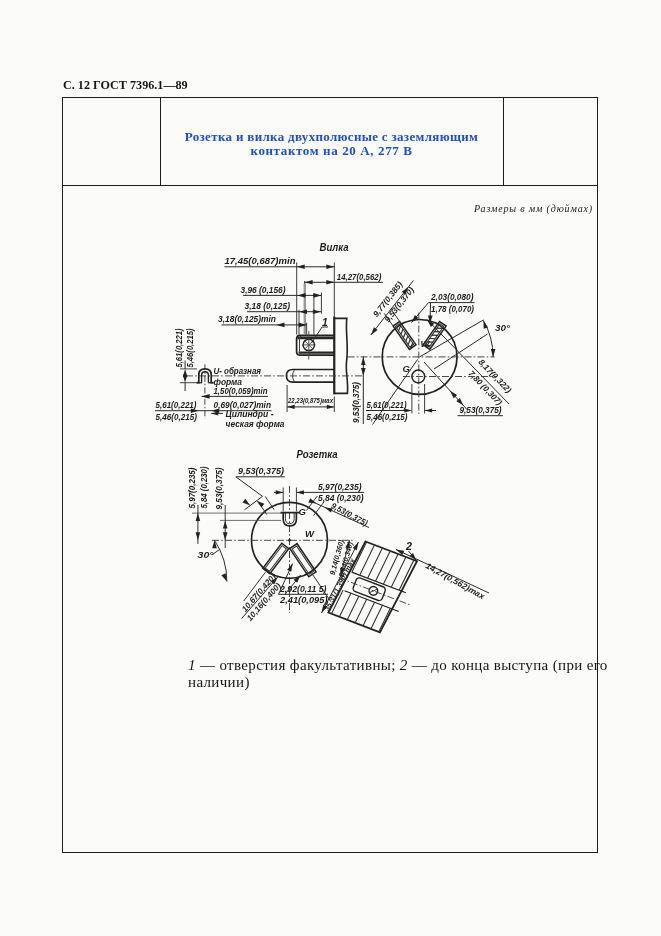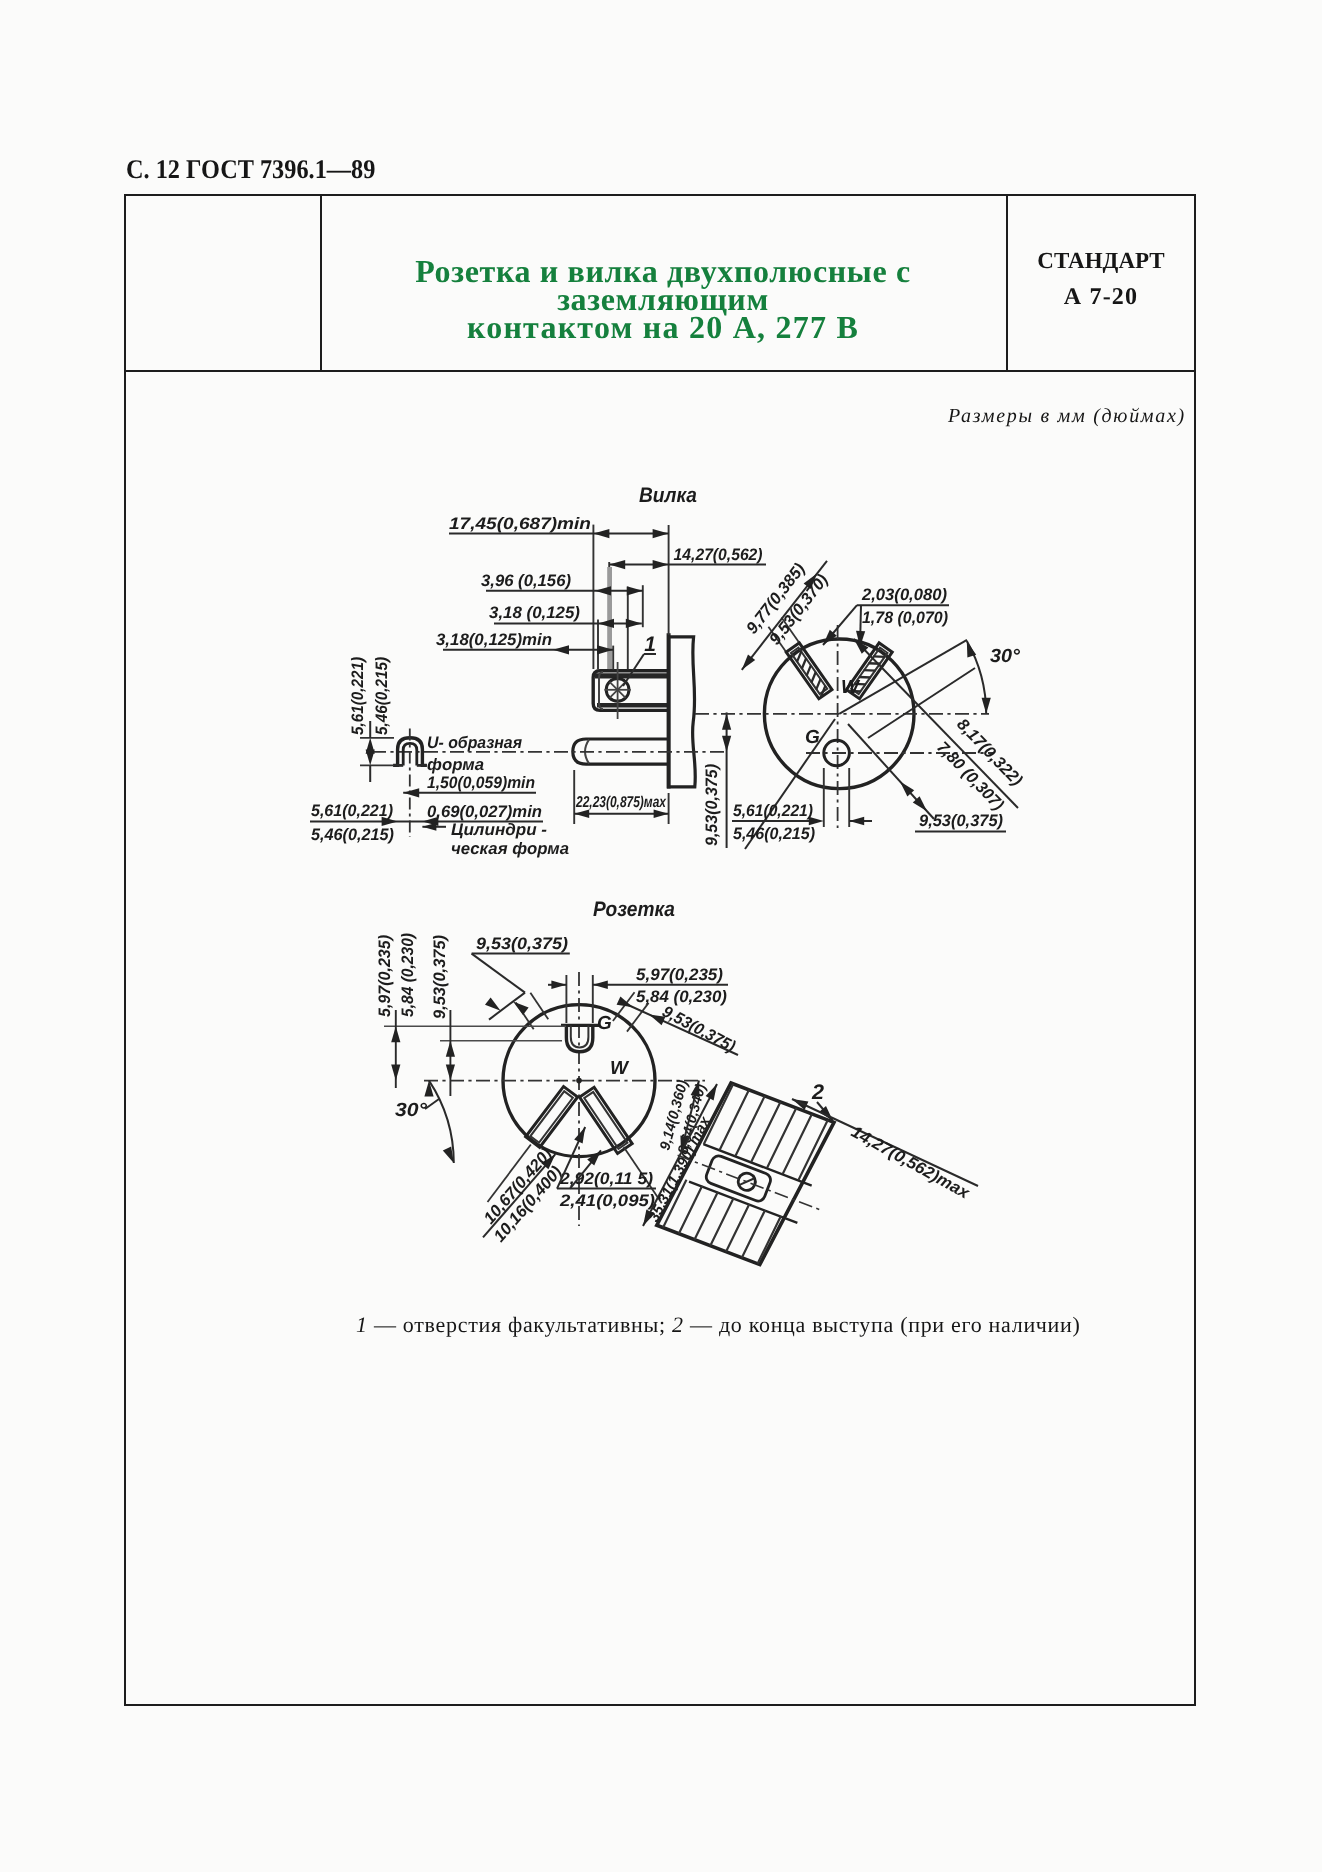--- a/index.html
+++ b/index.html
@@ -11,27 +11,26 @@
   <div class="abs" style="left:63px;top:76.5px;font-size:13.5px;font-weight:bold;letter-spacing:0;color:#161616;transform:scaleX(.9);transform-origin:0 0;">С. 12 ГОСТ 7396.1—89</div>
 
   <div class="abs" style="left:62px;top:97px;width:536px;height:756px;box-sizing:border-box;border:1.9px solid #1d1d1d;"></div>
 
   <div class="abs" style="left:62px;top:184.6px;width:535.8px;height:1.5px;background:#1d1d1d;"></div>
 
   <div class="abs" style="left:159.5px;top:97px;width:1.4px;height:89px;background:#1d1d1d;"></div>
 
   <div class="abs" style="left:502.6px;top:97px;width:1.4px;height:89px;background:#1d1d1d;"></div>
 
-  <div class="abs" style="left:161px;top:129.5px;width:341px;text-align:center;font-size:16px;font-weight:bold;line-height:14.2px;color:#15803d;"><span style="letter-spacing:.32px;">Розетка и вилка двухполюсные с заземляющим</span><br><span style="letter-spacing:.62px;">контактом на 20 А, 277 В</span></div>
-
-  <div class="abs" style="left:504px;top:122.5px;width:93px;text-align:center;font-size:11.5px;font-weight:bold;line-height:17.5px;color:#161616;">СТАНДАРТ<br><span style="font-size:12px;letter-spacing:.6px;">А 7-20</span></div>
+  <div class="abs" style="left:161px;top:129.5px;width:341px;text-align:center;font-size:13px;font-weight:bold;line-height:14.2px;color:#1d4ed8;"><span style="letter-spacing:.32px;">Розетка и вилка двухполюсные с заземляющим</span><br><span style="letter-spacing:.62px;">контактом на 20 А, 277 В</span></div>
+
 
   <div class="abs" style="left:460px;top:202.5px;width:133px;font-size:10px;letter-spacing:.85px;text-align:right;color:#161616;font-style:italic;">Размеры в мм (дюймах)</div>
 
-  <div class="abs" style="left:178px;top:656.5px;font-size:11px;color:#161616;letter-spacing:.35px;"><i>1</i> — отверстия факультативны; <i>2</i> — до конца выступа (при его наличии)</div>
+  <div class="abs" style="left:188px;top:656.5px;font-size:15px;color:#161616;letter-spacing:.35px;"><i>1</i> — отверстия факультативны; <i>2</i> — до конца выступа (при его наличии)</div>
 
   <svg class="abs" style="left:0;top:0" width="661" height="936" viewBox="0 0 661 936" font-family="Liberation Sans, sans-serif">
 
 <text x="334" y="251" font-size="10.5" text-anchor="middle" font-style="italic" font-weight="bold" fill="#1c1c1c" textLength="29" lengthAdjust="spacingAndGlyphs">Вилка</text>
 
 <path d="M334.3,335.4 H300 Q296.6,335.4 296.6,338.8 V351.8 Q296.6,355.2 300,355.2 H334.3" fill="none" stroke="#222" stroke-width="1.7"></path>
 <line x1="297.5" y1="337.9" x2="334.3" y2="337.9" stroke="#262626" stroke-width="2.6"></line>
 <line x1="298.5" y1="352.6" x2="334.3" y2="352.6" stroke="#262626" stroke-width="2.3"></line>
 <path d="M301.5,336 Q299.5,336 299.5,339 V351.5 Q299.5,354.5 301.5,354.5" fill="none" stroke="#444" stroke-width="1"></path>
 

